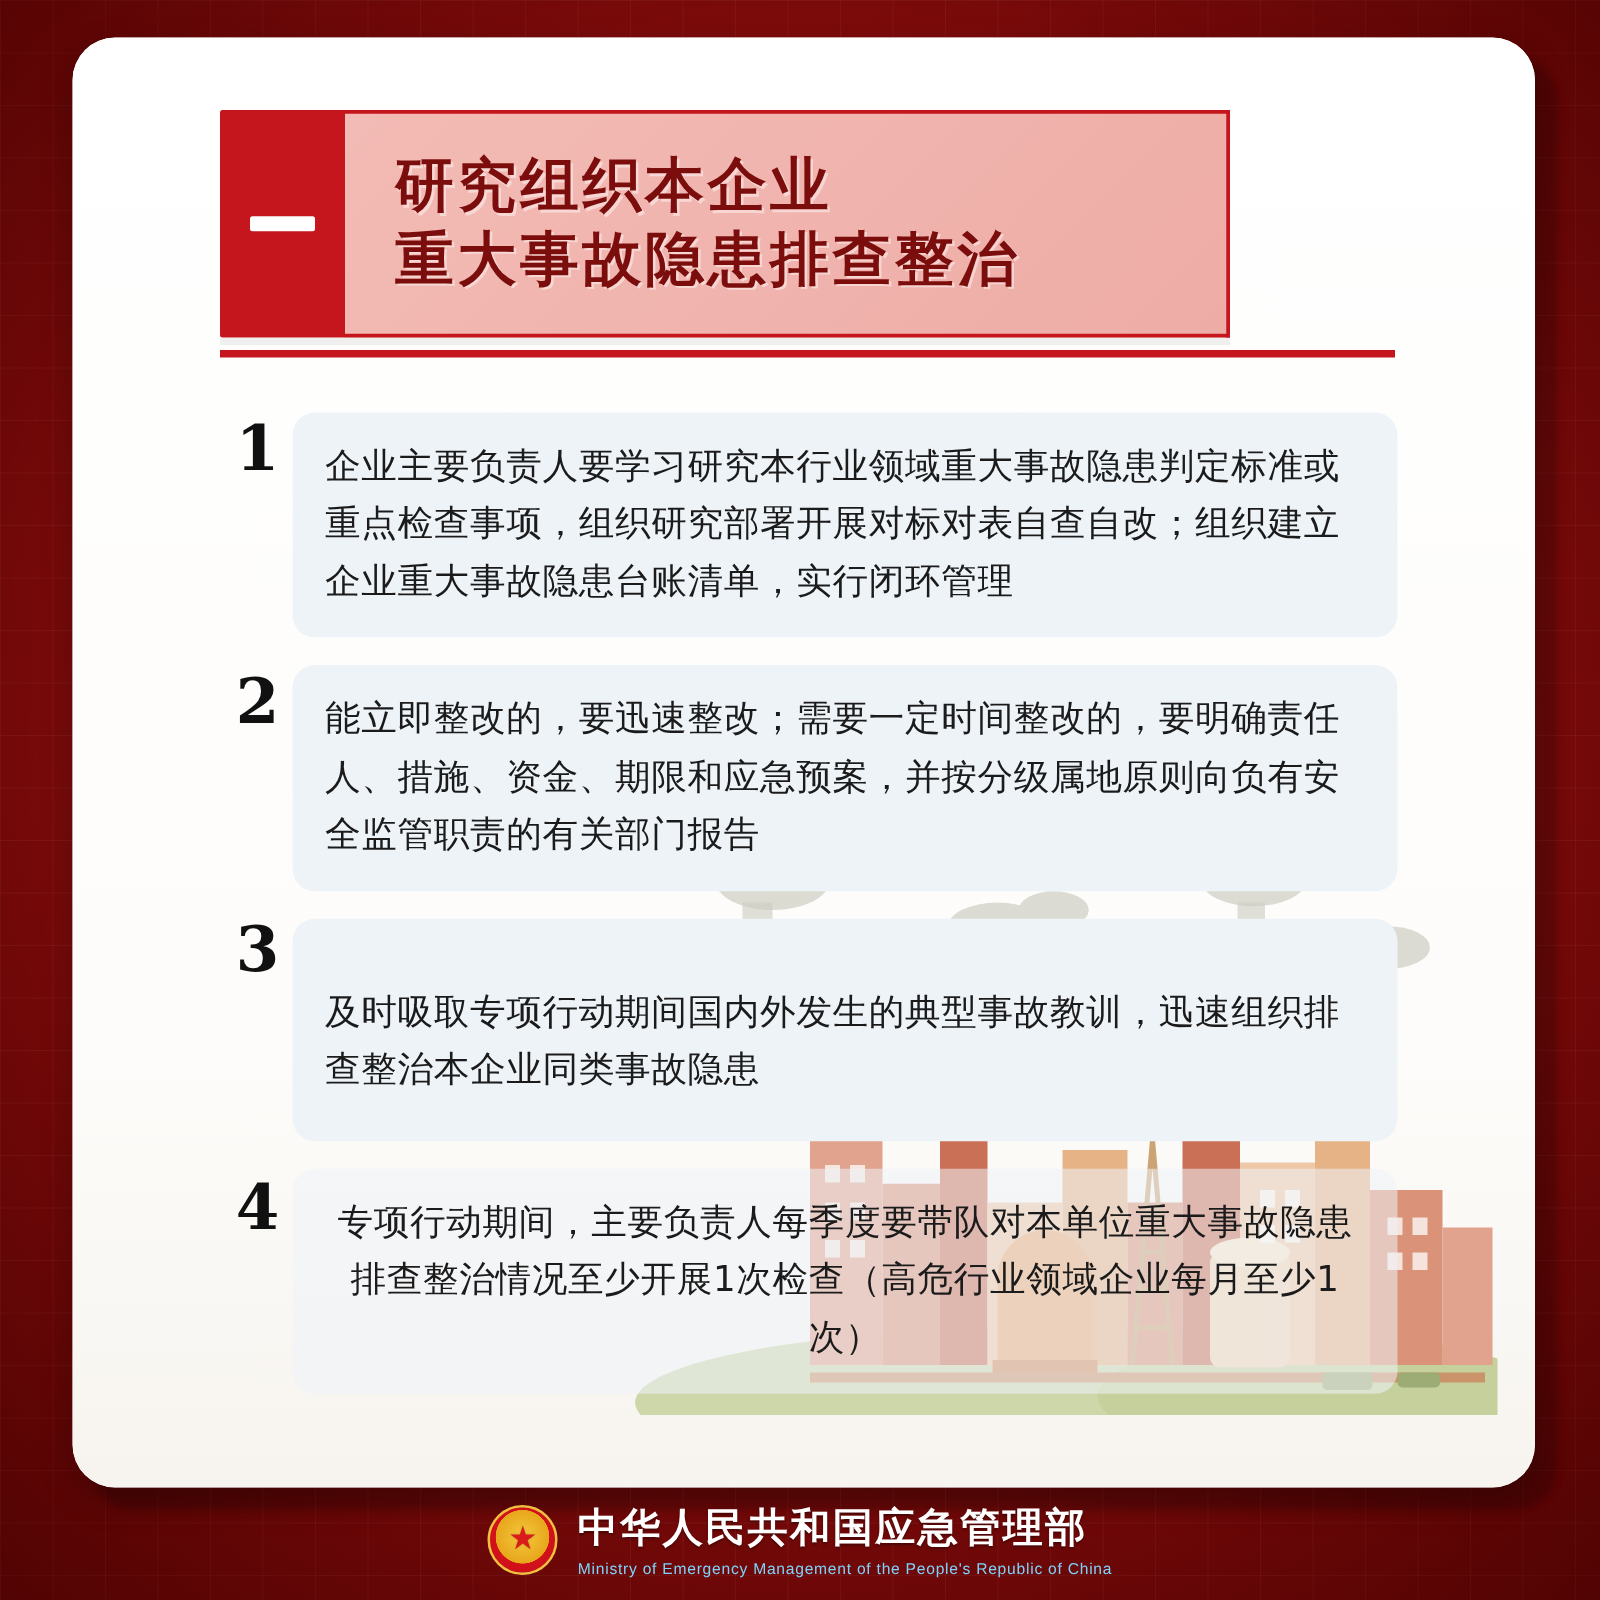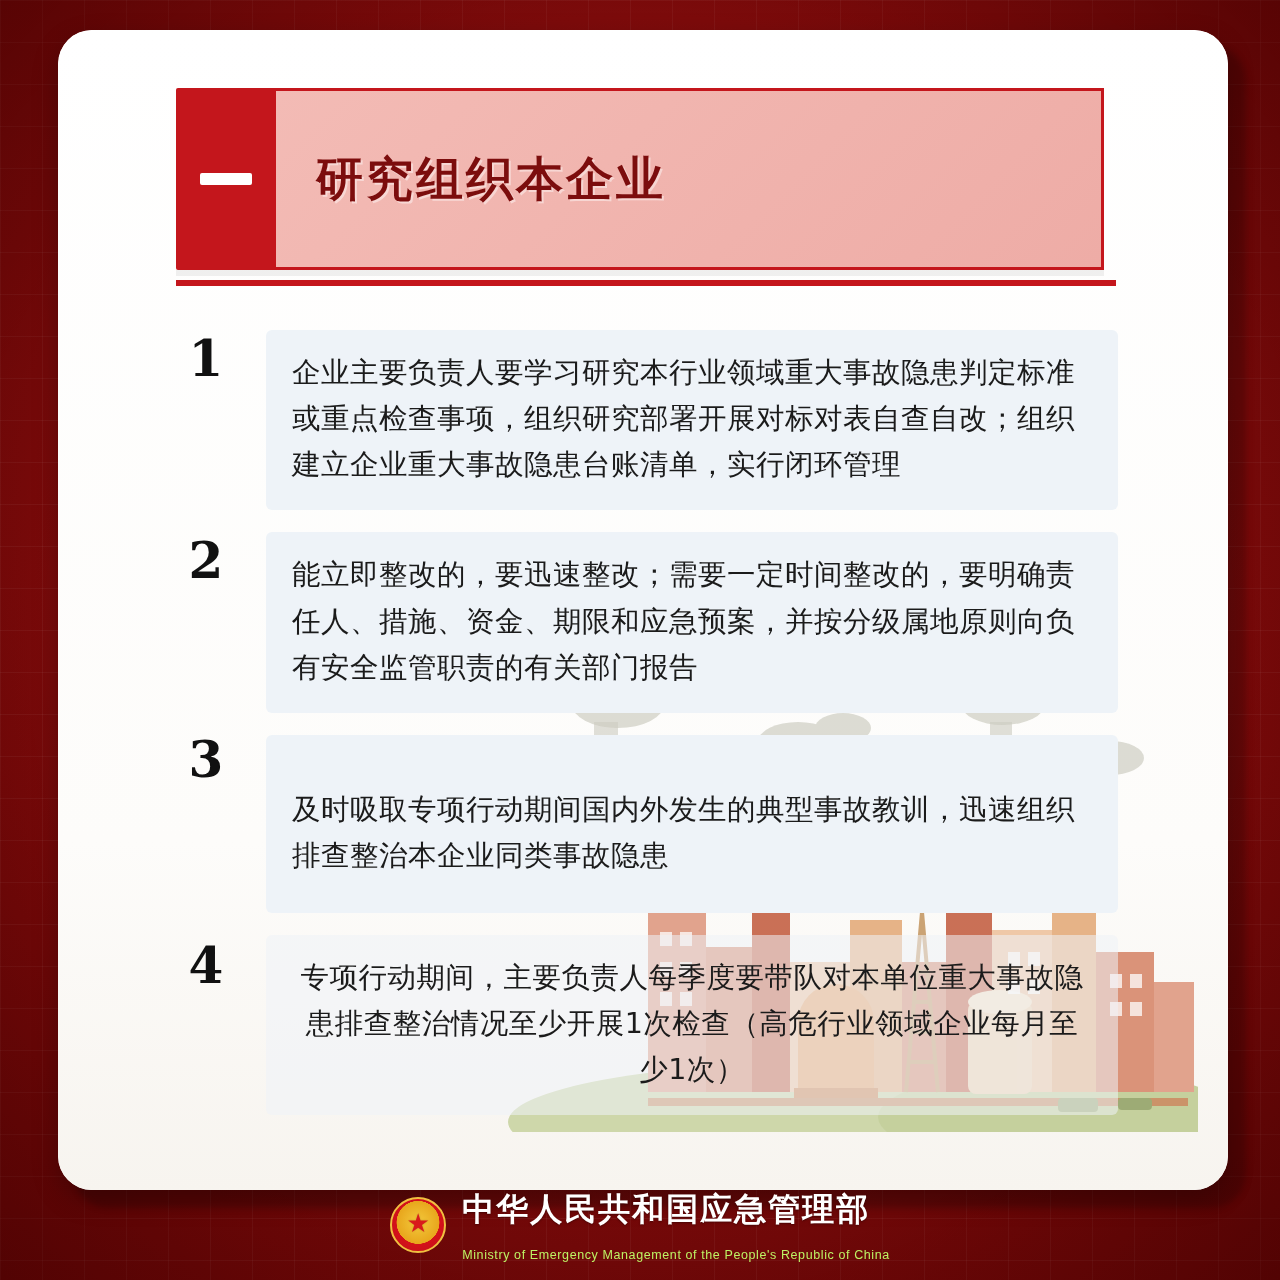--- a/index.html
+++ b/index.html
@@ -49,21 +49,21 @@
     width: 1172px; height: 1162px;
     border-radius: 34px;
     background: rgba(0,0,0,0.18);
     filter: blur(3px);
   }
 
   
   .banner {
     position: absolute;
     left: 118px; top: 58px;
-    width: 928px; height: 182px;
+    width: 808px; height: 182px;
     display: flex;
     box-shadow: 0 6px 0 rgba(0,0,0,0.06);
   }
   .banner-left {
     width: 100px;
     background: #c4161c;
     display: flex; align-items: center; justify-content: center;
     border-radius: 2px 0 0 2px;
   }
   .banner-left .dash {
@@ -119,23 +119,22 @@
     font-weight: bold;
     font-size: 50px;
     color: #111111;
     text-align: center;
     line-height: 1;
     padding-top: 4px;
   }
   .box {
     flex: 1;
     background: #eef3f8;
-    border-radius: 6px;
+    border-radius: 18px;
     padding: 20px 26px 22px 26px;
-    margin-left: 32px;
   }
   .box p {
     font-family: "DejaVu Sans", "Liberation Sans", sans-serif;
     font-size: 28.5px;
     line-height: 1.62;
     color: #1b1b1b;
     letter-spacing: 0.5px;
   }
   .item-1 .box { min-height: 180px; }
   .item-2 .box { min-height: 178px; }
@@ -171,23 +170,23 @@
     font-family: Liberation Serif, serif;
     font-weight: bold;
     font-size: 32px;
     color: #ffffff;
     letter-spacing: 2px;
     text-shadow: 0 1px 2px rgba(0,0,0,0.35);
   }
   .footer-en {
     font-family: "Liberation Sans", sans-serif;
     font-size: 12.5px;
-    color: #bef264;
+    color: #7dd3fc;
     letter-spacing: 0.6px;
-    margin-top: 16px;
+    margin-top: 3px;
   }
 </style>
 </head>
 <body>
 
 <div class="vignette"></div>
 
 <div class="card-shadow"></div>
 
 <div class="card">
@@ -262,20 +261,21 @@
       <rect x="620" y="436" width="34" height="12" rx="4"></rect>
     </g>
   </svg>
 
   <div class="banner">
     <div class="banner-left">
       <div class="dash"></div>
     </div>
     <div class="banner-right">
       <div class="banner-line">研究组织本企业</div>
+      <div class="banner-line">重大事故隐患排查整治</div>
     </div>
   </div>
   <div class="banner-underline"></div>
 
   <div class="items">
 
     <div class="item item-1">
       <div class="num">1</div>
       <div class="box">
         <p>企业主要负责人要学习研究本行业领域重大事故隐患判定标准或重点检查事项，组织研究部署开展对标对表自查自改；组织建立企业重大事故隐患台账清单，实行闭环管理</p>

